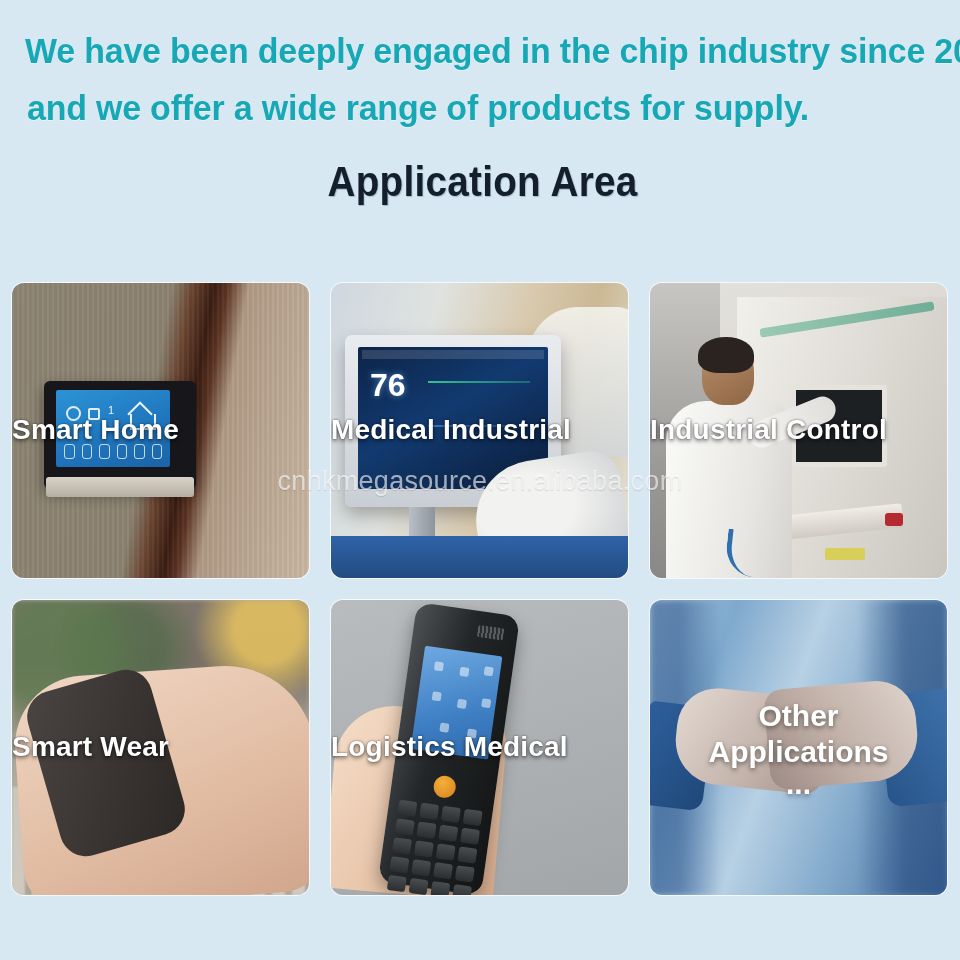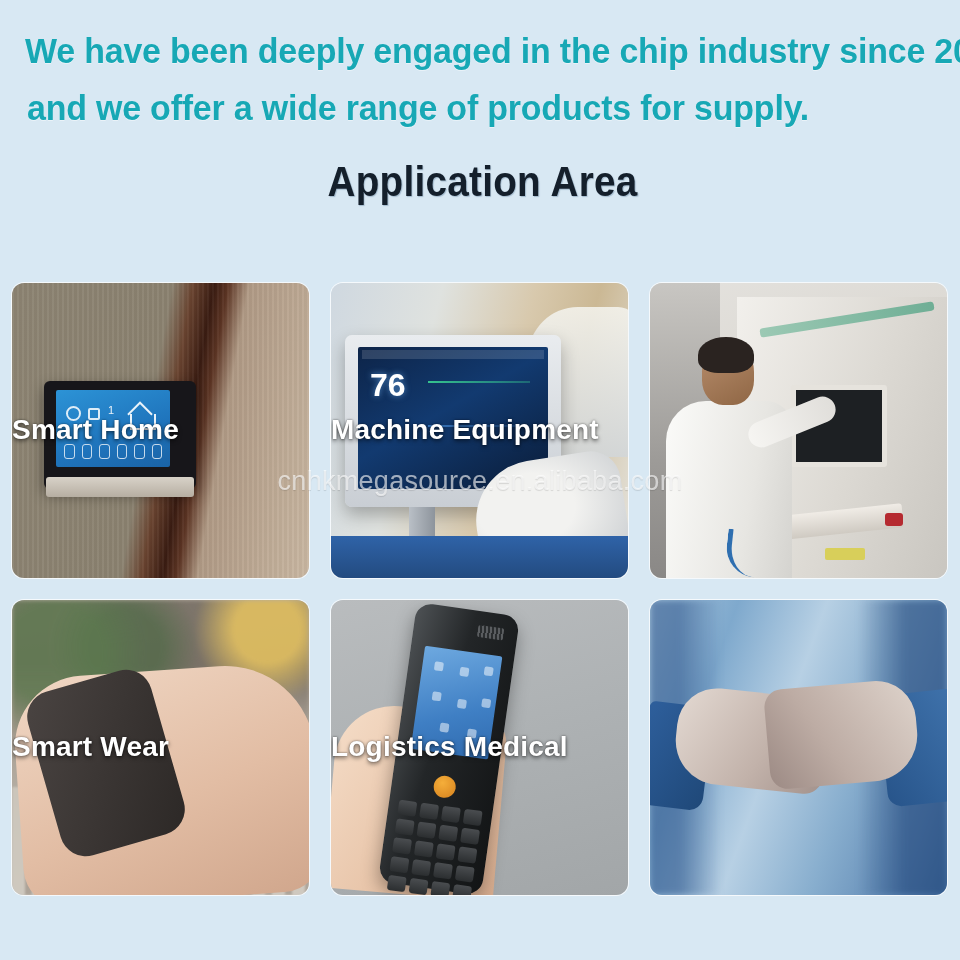--- a/index.html
+++ b/index.html
@@ -425,39 +425,40 @@
           <div class="med-topbar"></div>
           <div class="med-num">76</div>
           <div class="med-wave"></div>
           <div class="med-wave2"></div>
         </div>
       </div>
       <div class="med-stand"></div>
       <div class="med-hand"></div>
       <div class="med-blue"></div>
     </div>
-    <div class="card-label lbl-mid">Machine Equipment</div>
+    <div class="card-label lbl-mid">Medical Industrial</div>
   </div>
 
   <div class="card">
     <div class="art art-ind">
       <div class="ind-left"></div>
       <div class="ind-machine">
         <div class="ind-greenstripe"></div>
         <div class="ind-screen"></div>
         <div class="ind-kbd"></div>
         <div class="ind-red"></div>
         <div class="ind-yellow"></div>
       </div>
       <div class="ind-man-coat"></div>
       <div class="ind-head"></div>
       <div class="ind-hair"></div>
       <div class="ind-arm"></div>
       <div class="ind-blue-hose"></div>
     </div>
+    <div class="card-label lbl-mid">Industrial Control</div>
   </div>
 
   <div class="card">
     <div class="art art-wear">
       <div class="wear-bg-blur"></div>
       <div class="wear-rail"></div>
       <div class="wear-arm"></div>
       <div class="wear-strap"></div>
     </div>
     <div class="card-label lbl-mid">Smart Wear</div>
@@ -507,17 +508,22 @@
   </div>
 
   <div class="card">
     <div class="art art-other">
       <div class="other-blur"></div>
       <div class="cuff-l"></div>
       <div class="cuff-r"></div>
       <div class="shake-l"></div>
       <div class="shake-r"></div>
     </div>
+    <div class="other-label">
+      <div>Other</div>
+      <div>Applications</div>
+      <div class="dots">...</div>
+    </div>
   </div>
 
 </div>
 
 <div class="watermark">cnhkmegasource.en.alibaba.com</div>
 
 </body></html>

